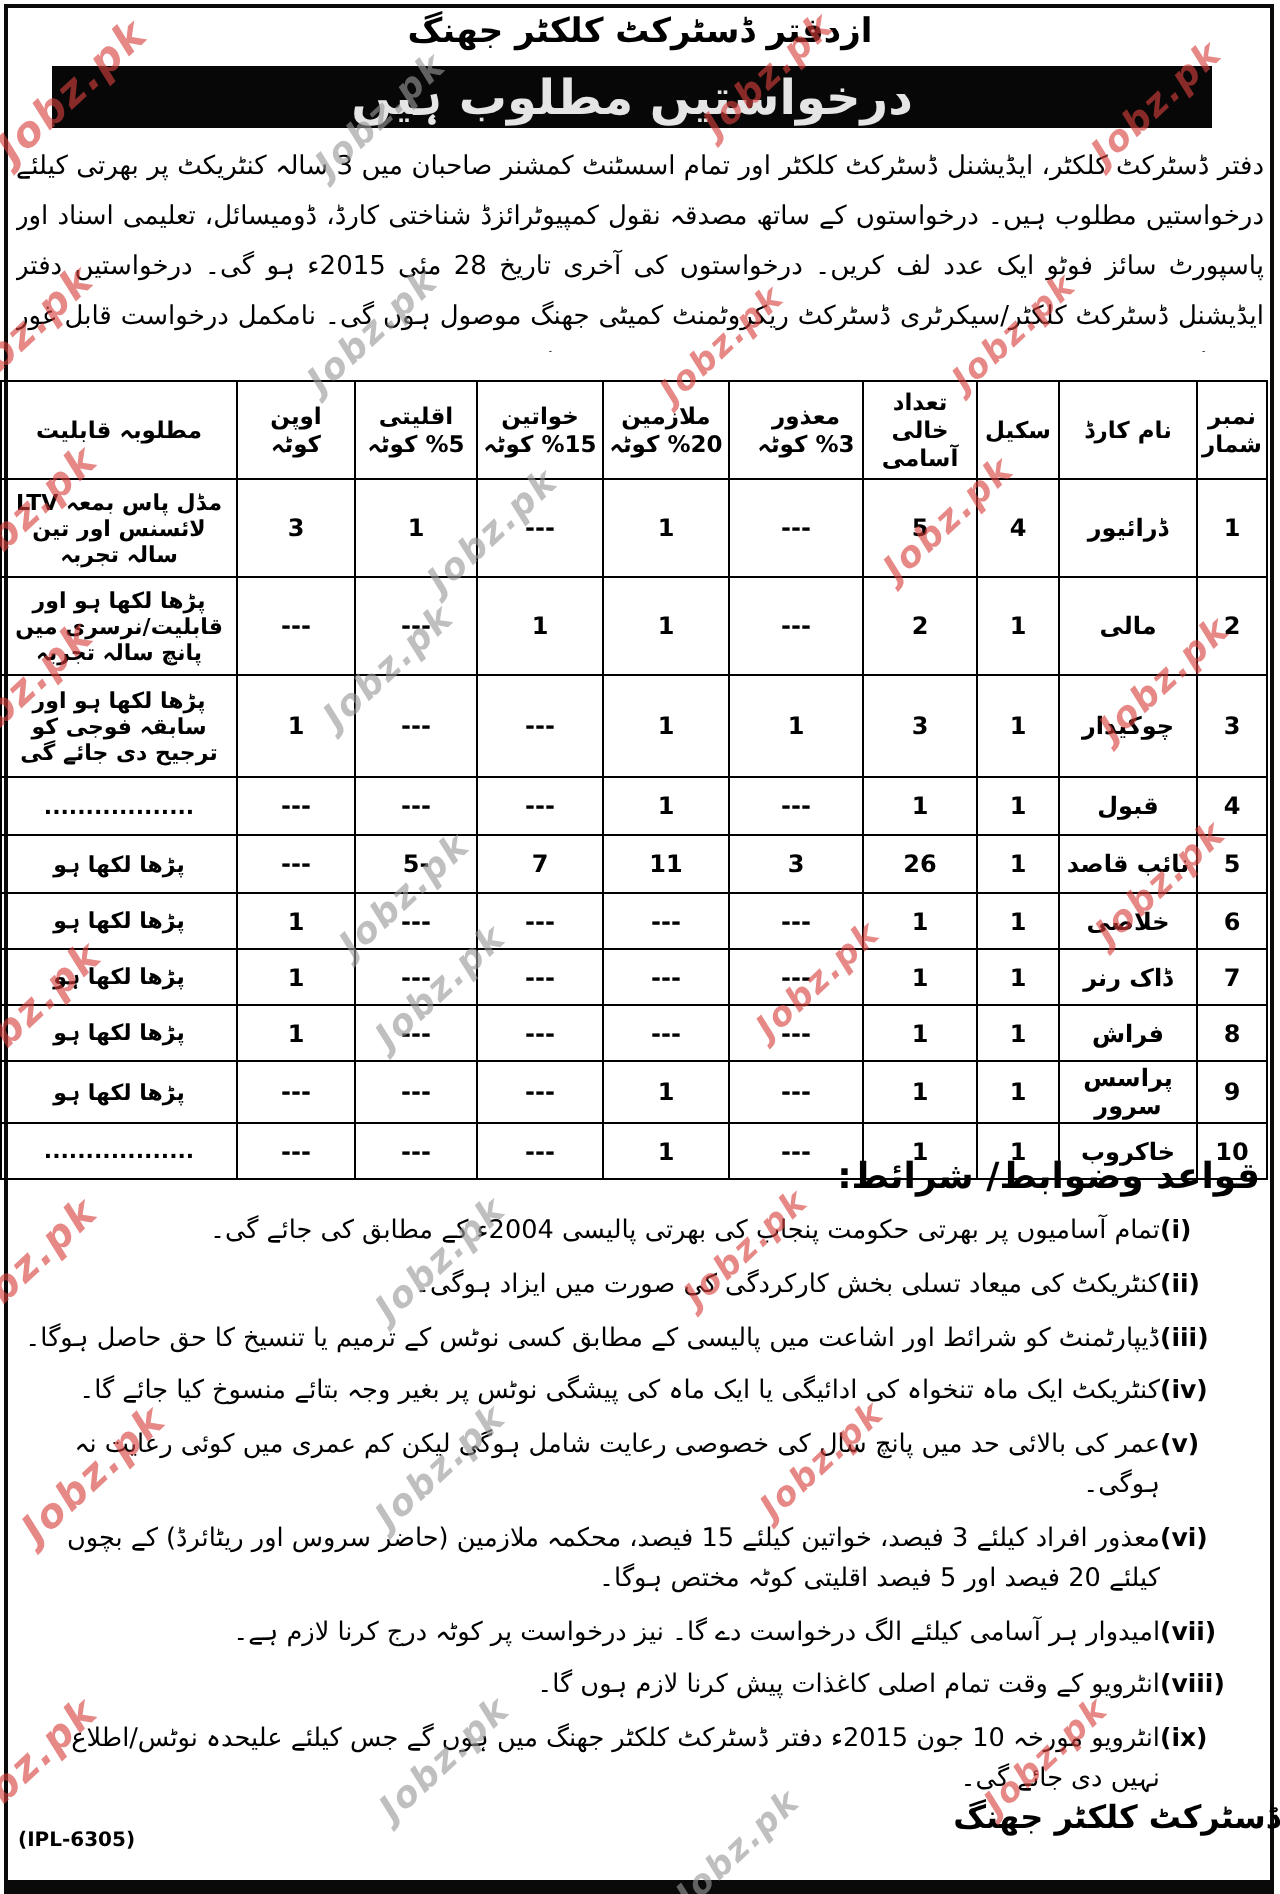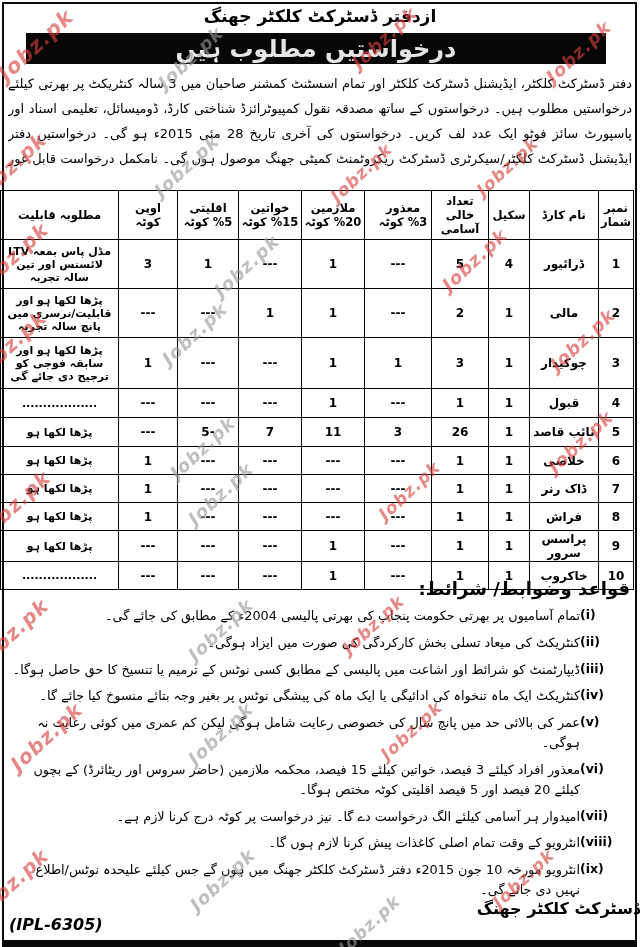--- a/index.html
+++ b/index.html
@@ -65,21 +65,21 @@
   .rtext{
     flex:1;font-size:12.8px;line-height:1.55;text-align:right;direction:rtl;
   }
   
   .signature{
     position:absolute;left:0;top:899px;width:100%;text-align:right;
     direction:rtl;font-size:16px;font-weight:bold;letter-spacing:1px;
   }
   .pub-code{
     position:absolute;left:9px;top:915px;direction:ltr;
-    font-size:16px;font-weight:bold;font-style:italic;
+    font-size:10px;font-weight:bold;
   }
   
   .wm-layer{position:absolute;left:0;top:0;width:640px;height:947px;pointer-events:none;z-index:10;}
   .wm{
     position:absolute;font-weight:bold;font-style:italic;
     transform:rotate(-43deg);transform-origin:left bottom;
     opacity:0.62;white-space:nowrap;letter-spacing:1px;
   }
 </style>
 </head>

